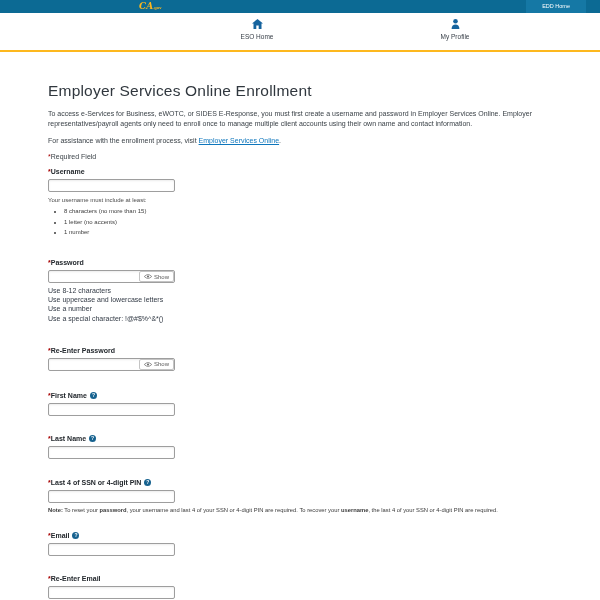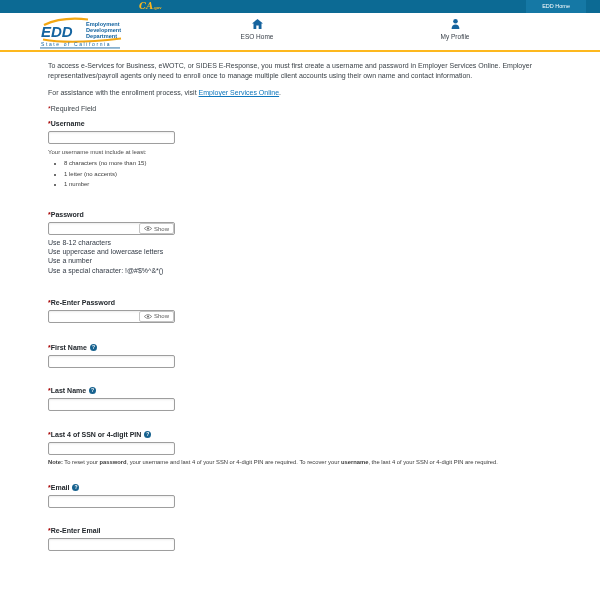--- a/index.html
+++ b/index.html
@@ -63,49 +63,38 @@
 </style>
 </head>
 <body>
 
 <div class="topbar">
   <div class="ca-logo"><span>CA</span><span class="gov">.gov</span></div>
   <div class="edd-home-btn">EDD Home</div>
 </div>
 
 <div class="header">
-  <div class="edd-logo">
-    <svg width="84" height="33" viewBox="0 0 84 33">
-      <path d="M4 9 Q22 0.5 48 3.5" fill="none" stroke="#f3a712" stroke-width="2.2"></path>
-      <text x="1" y="21" font-family="Liberation Sans, sans-serif" font-size="15" font-weight="bold" font-style="italic" fill="#1464a0">EDD</text>
-      <path d="M3 23.5 Q30 28.5 81 22.5" fill="none" stroke="#f3a712" stroke-width="2.2"></path>
-      <text x="46" y="10" font-family="Liberation Sans, sans-serif" font-size="5.6" font-weight="bold" fill="#1464a0">Employment</text>
-      <text x="46" y="16" font-family="Liberation Sans, sans-serif" font-size="5.6" font-weight="bold" fill="#1464a0">Development</text>
-      <text x="46" y="22" font-family="Liberation Sans, sans-serif" font-size="5.6" font-weight="bold" fill="#1464a0">Department</text>
-      <text x="1" y="30" font-family="Liberation Sans, sans-serif" font-size="5" letter-spacing="1.6" fill="#1464a0">State of California</text>
-      <rect x="0" y="31.5" width="80" height="0.9" fill="#1464a0"></rect>
-    </svg>
-  </div>
   <div class="nav-item" id="nav-eso">
     <svg width="11" height="10" viewBox="0 0 11 10">
       <path d="M5.5 0 L0 4.5 H1.5 V10 H4.3 V6.4 H6.7 V10 H9.5 V4.5 H11 Z" fill="#15639e"></path>
     </svg>
     <span class="nav-label">ESO Home</span>
   </div>
   <div class="nav-item" id="nav-profile">
     <svg width="9" height="10" viewBox="0 0 9 10">
       <circle cx="4.5" cy="2.3" r="2.3" fill="#15639e"></circle>
       <path d="M0.6 10 C0.6 6.8 2.3 5.4 4.5 5.4 C6.7 5.4 8.4 6.8 8.4 10 Z" fill="#15639e"></path>
     </svg>
     <span class="nav-label">My Profile</span>
   </div>
 </div>
 
 <div class="content">
 
+  <h1 class="page-title">Employer Services Online Enrollment</h1>
 
   <div class="intro">To access e-Services for Business, eWOTC, or SIDES E-Response, you must first create a username and password in Employer Services Online. Employer representatives/payroll agents only need to enroll once to manage multiple client accounts using their own name and contact information.</div>
 
   <div class="assist"><span>For assistance with the enrollment process, visit </span><a class="link">Employer Services Online</a><span>.</span></div>
 
   <div class="required-note"><span class="req">*</span><span>Required Field</span></div>
 
   <div class="group" id="g-username">
     <div class="field-label">
         <span><span class="req">*</span><span>Username</span></span>

